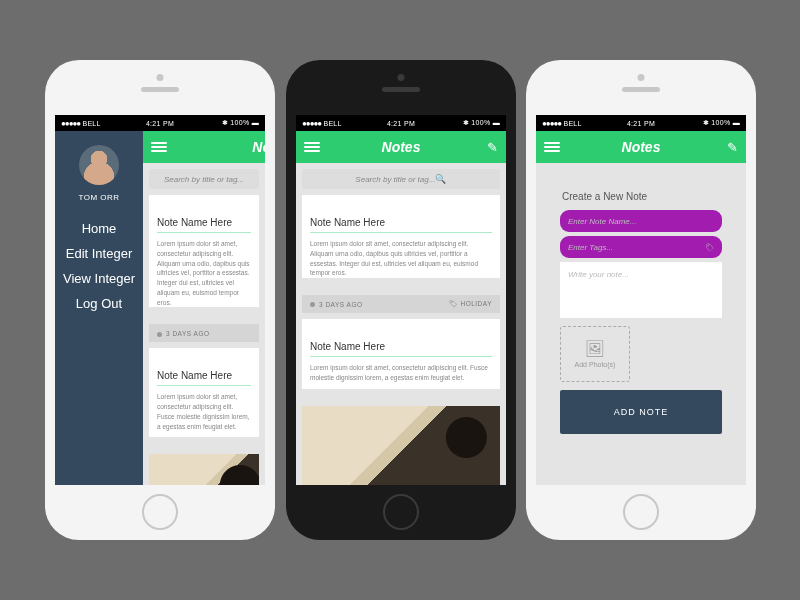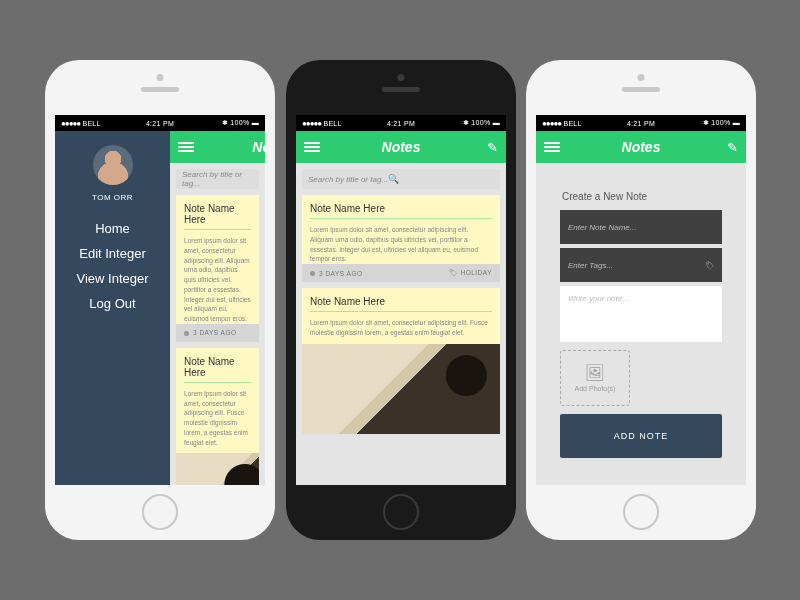--- a/index.html
+++ b/index.html
@@ -70,46 +70,46 @@
     position: absolute; left: 50%; transform: translateX(-50%);
     font-style: italic; font-weight: 700; font-size: 14px;
   }
   .hamburger { width:16px; display:flex; flex-direction:column; gap:2px; }
   .hamburger span { height:2px; background:#fff; width:100%; border-radius:1px; }
   .compose { margin-left:auto; font-size:13px; }
 
   
   .sidebody { display:flex; height: calc(100% - 16px); }
   .sidebar {
-    width: 115px; background: #34495e; color:#fff;
+    width: 88px; background: #34495e; color:#fff;
     display:flex; flex-direction:column; align-items:center;
     padding-top: 14px; font-size:8px;
   }
   .avatar {
     width:40px; height:40px; border-radius:50%;
     background: #8b6f5c; margin-bottom:8px;
     background: radial-gradient(circle at 50% 35%, #d4a88a 0 25%, transparent 26%),
                 radial-gradient(circle at 50% 80%, #d4a88a 0 40%, transparent 41%),
                 #5a6b7a;
   }
   .sidebar .uname { font-size:8px; letter-spacing:0.5px; margin-bottom:14px; }
   .menu { list-style:none; text-align:center; }
   .menu li { padding:5px 0; font-size:13px; }
   .content-shift { flex:1; position:relative; overflow:hidden; }
 
   .searchbar {
     margin: 6px; height:20px; background:#ddd; border-radius:2px;
     display:flex; align-items:center; padding:0 6px;
     font-size:8px; color:#888; font-style:italic;
-    justify-content:flex-start;
+    justify-content:center;
   }
   .searchicon { font-style:normal; color:#888; font-size:9px; }
 
   .card {
-    background:#fef9c3; margin:0 6px 0 6px; padding:8px 8px 0 8px;
+    background:#ffffff; margin:0 6px 17px 6px; padding:22px 8px 0 8px;
     font-size:8px; color:#444;
   }
   .card h3 { font-size:10px; font-weight:400; color:#333; margin-bottom:4px; }
   .divider { height:1px; background:#2ecc71; margin:4px 0 6px; opacity:0.4; }
   .card p { font-size:6.5px; line-height:1.5; color:#888; }
   .cardmeta {
     margin: 0 6px 6px 6px; background:#d5d5d5; height:18px;
     display:flex; align-items:center; justify-content:space-between;
     padding:0 8px; font-size:6.5px; color:#777; letter-spacing:0.5px;
   }
@@ -123,23 +123,23 @@
       radial-gradient(circle at 83% 35%, #f5f0e8 0 13px, transparent 14px),
       radial-gradient(circle at 83% 35%, #2b1f15 0 9px, transparent 10px),
       linear-gradient(135deg, #e8dcc4 0 44%, #d4c8a8 44% 50%, transparent 50%),
       #3a3228;
   }
 
   
   .formarea { padding: 24px; }
   .formtitle { font-size:10px; color:#555; margin:4px 0 8px 2px; }
   .field {
-    background:#404040; height:34px; display:flex; align-items:center;
+    background:#a21caf; height:22px; display:flex; align-items:center;
     padding:0 8px; font-size:8px; color:#bbb; font-style:italic;
-    margin-bottom:4px; justify-content:space-between;
+    margin-bottom:4px; justify-content:space-between;border-radius:9px;
   }
   .writefield {
     background:#fff; height:56px; padding:8px; font-size:8px;
     color:#bbb; font-style:italic; margin-bottom:8px;
   }
   .addphoto {
     width:70px; height:56px; border:1.5px dashed #aaa; border-radius:3px;
     display:flex; flex-direction:column; align-items:center; justify-content:center;
     gap:4px; color:#999; font-size:7px; margin-bottom:8px;
   }

